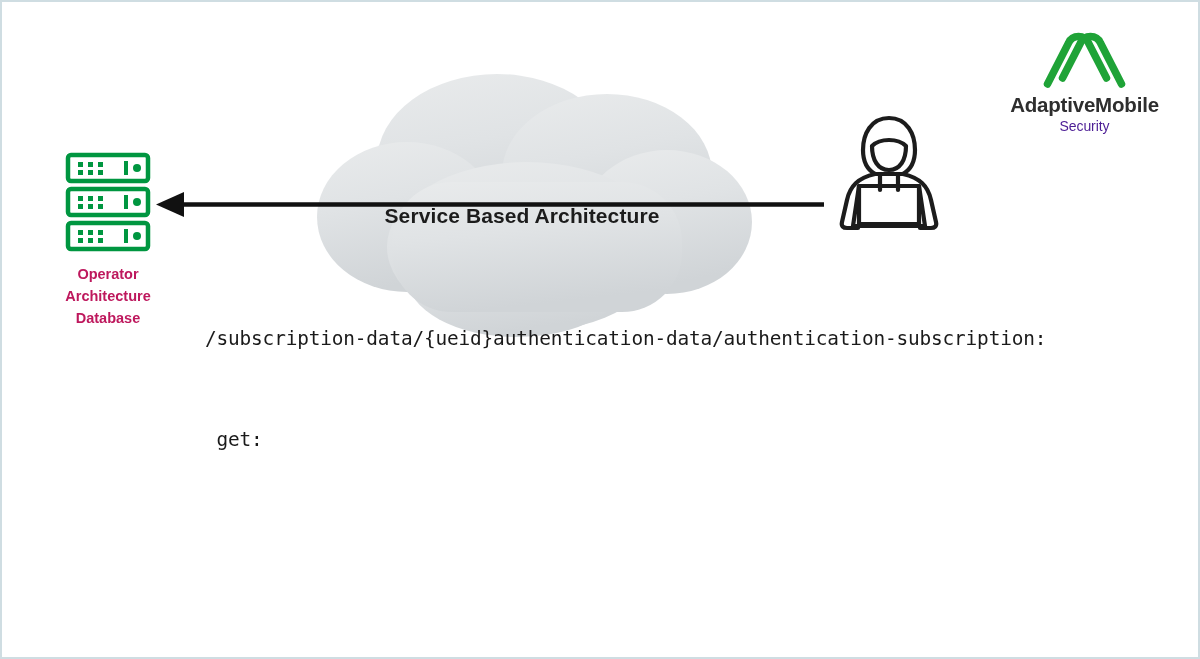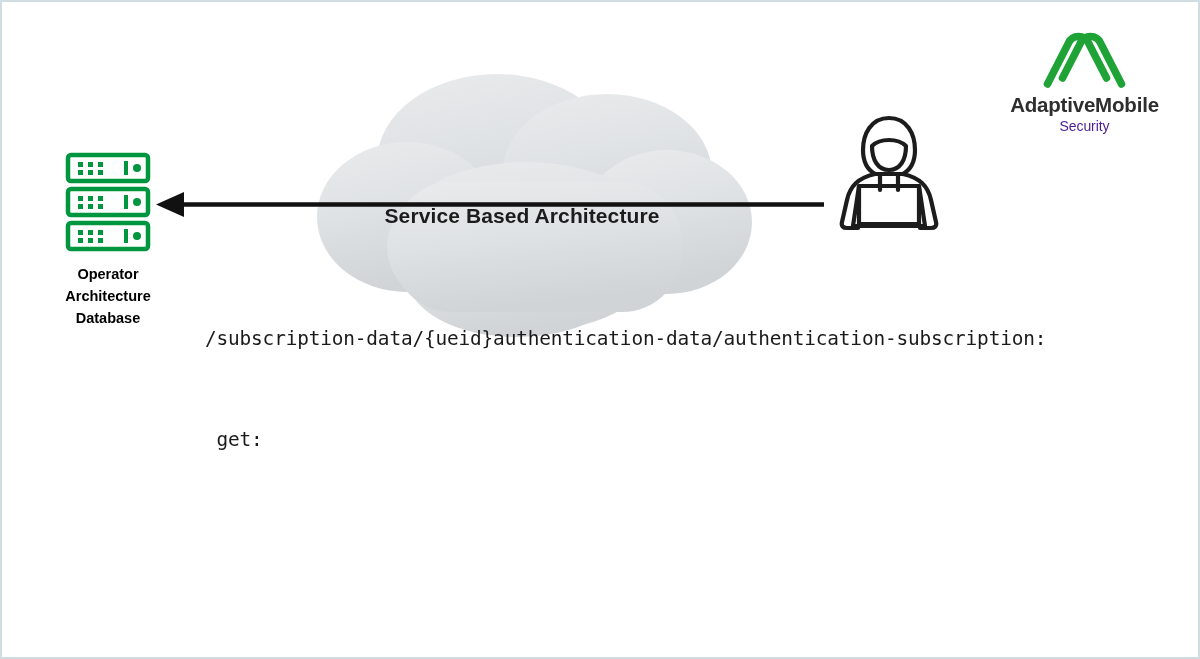--- a/index.html
+++ b/index.html
@@ -66,21 +66,21 @@
 
   .db-caption {
     position: absolute;
     left: 20px;
     top: 261px;
     width: 172px;
     text-align: center;
     font-size: 14.5px;
     font-weight: bold;
     line-height: 1.52;
-    color: #000000;
+    color: #be185d;
   }
 
   
   .hacker-icon {
     position: absolute;
     left: 828px;
     top: 110px;
     width: 118px;
     height: 120px;
   }

